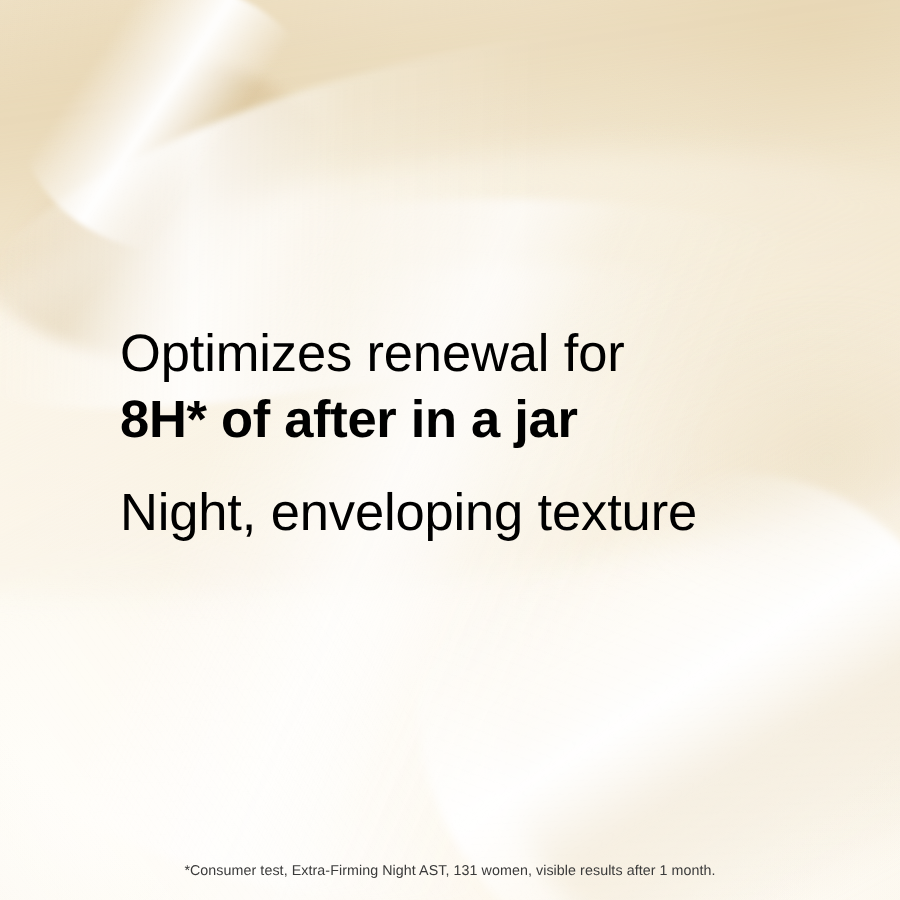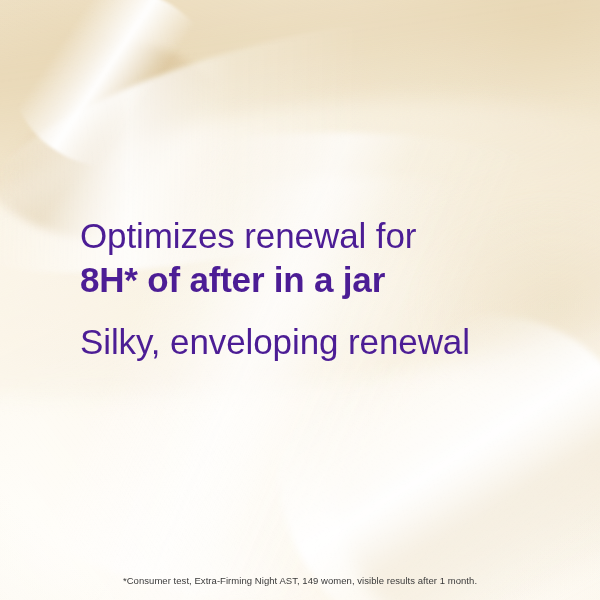--- a/index.html
+++ b/index.html
@@ -173,21 +173,21 @@
   }
 
   
   .headline-block {
     position: absolute;
     left: 80px;
     top: 214px;
     width: 470px;
   }
   .hl-line {
-    color: #4c1d95;
+    color: #000000;
     font-size: 35px;
     line-height: 44px;
     letter-spacing: -0.1px;
     white-space: nowrap;
   }
   .hl-line.regular { font-weight: 400; }
   .hl-line.bold    { font-weight: 700; letter-spacing: -0.2px; }
   .hl-line.spaced  { margin-top: 18px; }
 
   .footnote {
@@ -218,18 +218,18 @@
   <div class="layer gloss-diag2"></div>
   <div class="layer gloss-diag"></div>
   <div class="layer ridge-bl"></div>
   <div class="layer shadow-br"></div>
   <div class="layer gloss-br"></div>
   <div class="layer vignette"></div>
 
   <div class="headline-block">
     <div class="hl-line regular">Optimizes renewal for</div>
     <div class="hl-line bold">8H* of after in a jar</div>
-    <div class="hl-line regular spaced">Silky, enveloping renewal</div>
+    <div class="hl-line regular spaced">Night, enveloping texture</div>
   </div>
 
-  <div class="footnote">*Consumer test, Extra-Firming Night AST, 149 women, visible results after 1 month.</div>
+  <div class="footnote">*Consumer test, Extra-Firming Night AST, 131 women, visible results after 1 month.</div>
 
 </div>
 
 </body></html>

